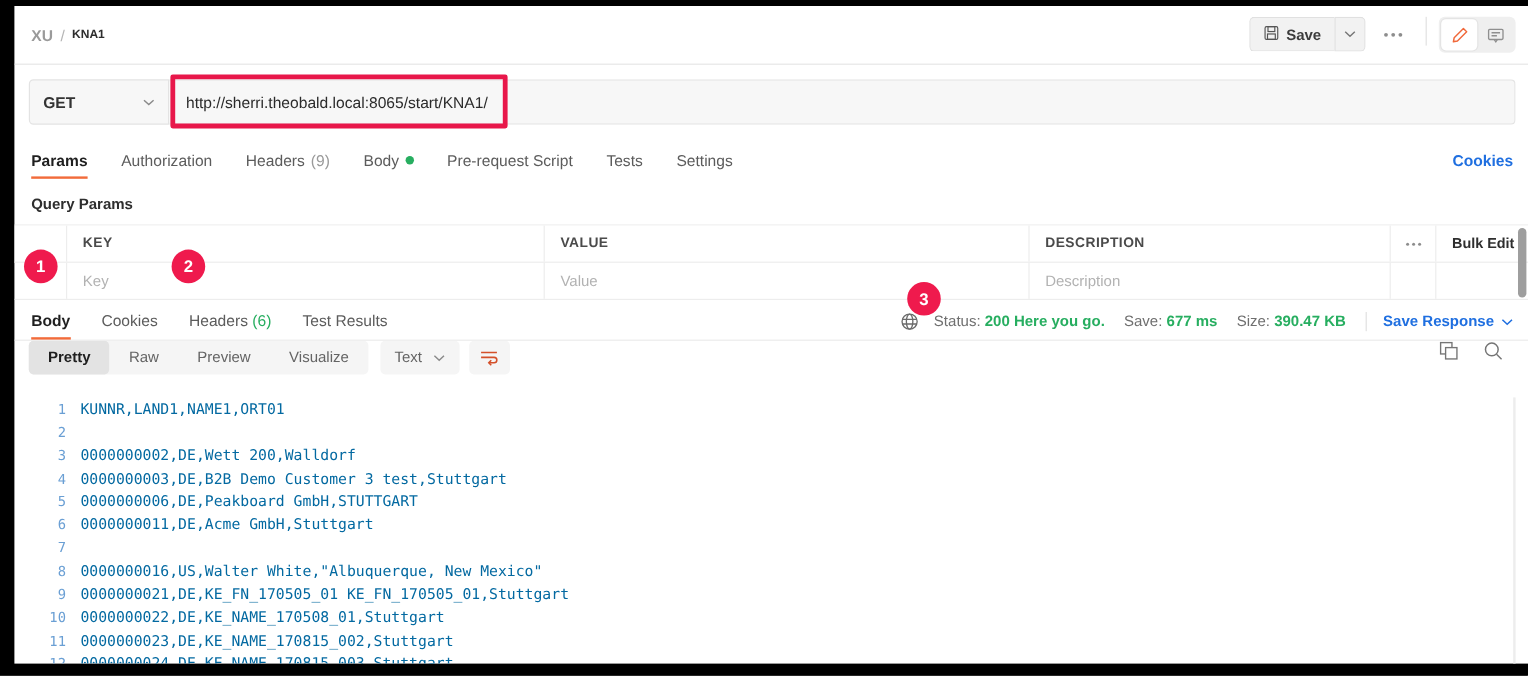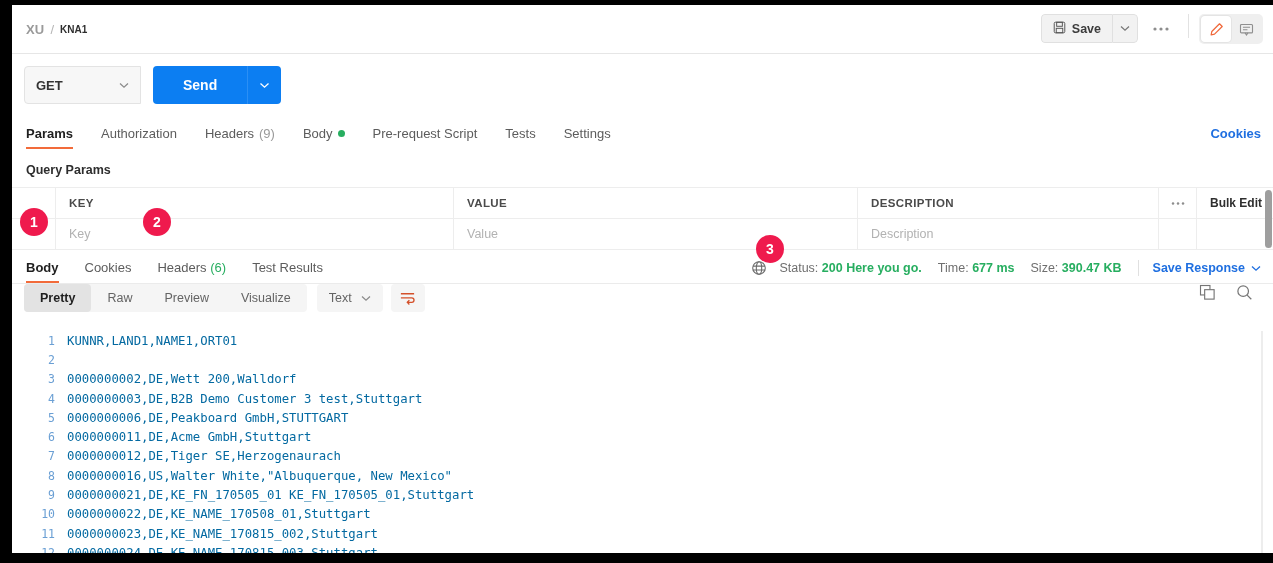--- a/index.html
+++ b/index.html
@@ -258,27 +258,23 @@
     </div>
   </div>
 
   <div class="urlrow">
     <div class="method">
       <span>GET</span>
       <svg width="10" height="7" viewBox="0 0 10 7">
           <path d="M1 1.5L5 5.2L9 1.5" stroke="#8a8a8a" stroke-width="1.2" fill="none"></path>
         </svg>
     </div>
-    <div class="send-grp">
-      <div class="send-btn">Send</div>
-      <div class="send-caret">
-        <svg width="11" height="7" viewBox="0 0 10 7">
-            <path d="M1 1.5L5 5.2L9 1.5" stroke="#ffffff" stroke-width="1.3" fill="none"></path>
-          </svg>
-      </div>
+    <div class="urlwrap">
+      <div class="urlfield" placeholder="Enter request URL">http://sherri.theobald.local:8065/start/KNA1/</div>
+      <div class="url-highlight"></div>
     </div>
   </div>
 
   <div class="reqtabs">
     <div class="rtab sel">
       <span>Params</span>
     </div>
     <div class="rtab">
       <span>Authorization</span>
     </div>
@@ -347,21 +343,21 @@
 
     <div class="status-area">
       <span class="globe">
         <svg width="16" height="16" viewBox="0 0 16 16" fill="none" stroke="#6b6b6b" stroke-width="1.1">
           <circle cx="8" cy="8" r="6.3"></circle>
           <ellipse cx="8" cy="8" rx="2.7" ry="6.3"></ellipse>
           <path d="M1.9 6.1h12.2M1.9 10h12.2"></path>
         </svg>
       </span>
       <span class="stat"><span>Status:</span> <b>200 Here you go.</b></span>
-      <span class="stat"><span>Time:</span> <b>677 ms</b></span>
+      <span class="stat"><span>Save:</span> <b>677 ms</b></span>
       <span class="stat"><span>Size:</span> <b>390.47 KB</b></span>
       <span class="sdiv"></span>
       <span class="saveresp">
         <span>Save Response</span>
         <svg width="10" height="7" viewBox="0 0 10 7">
             <path d="M1 1.5L5 5.2L9 1.5" stroke="#1f6fe0" stroke-width="1.3" fill="none"></path>
           </svg>
       </span>
     </div>
   </div>
@@ -420,21 +416,20 @@
     <div class="codeline">
         <span class="ln">5</span>
         <span class="ct">0000000006,DE,Peakboard GmbH,STUTTGART</span>
       </div>
     <div class="codeline">
         <span class="ln">6</span>
         <span class="ct">0000000011,DE,Acme GmbH,Stuttgart</span>
       </div>
     <div class="codeline">
         <span class="ln">7</span>
-        <span class="ct">0000000012,DE,Tiger SE,Herzogenaurach</span>
       </div>
     <div class="codeline">
         <span class="ln">8</span>
         <span class="ct">0000000016,US,Walter White,"Albuquerque, New Mexico"</span>
       </div>
     <div class="codeline">
         <span class="ln">9</span>
         <span class="ct">0000000021,DE,KE_FN_170505_01 KE_FN_170505_01,Stuttgart</span>
       </div>
     <div class="codeline">

